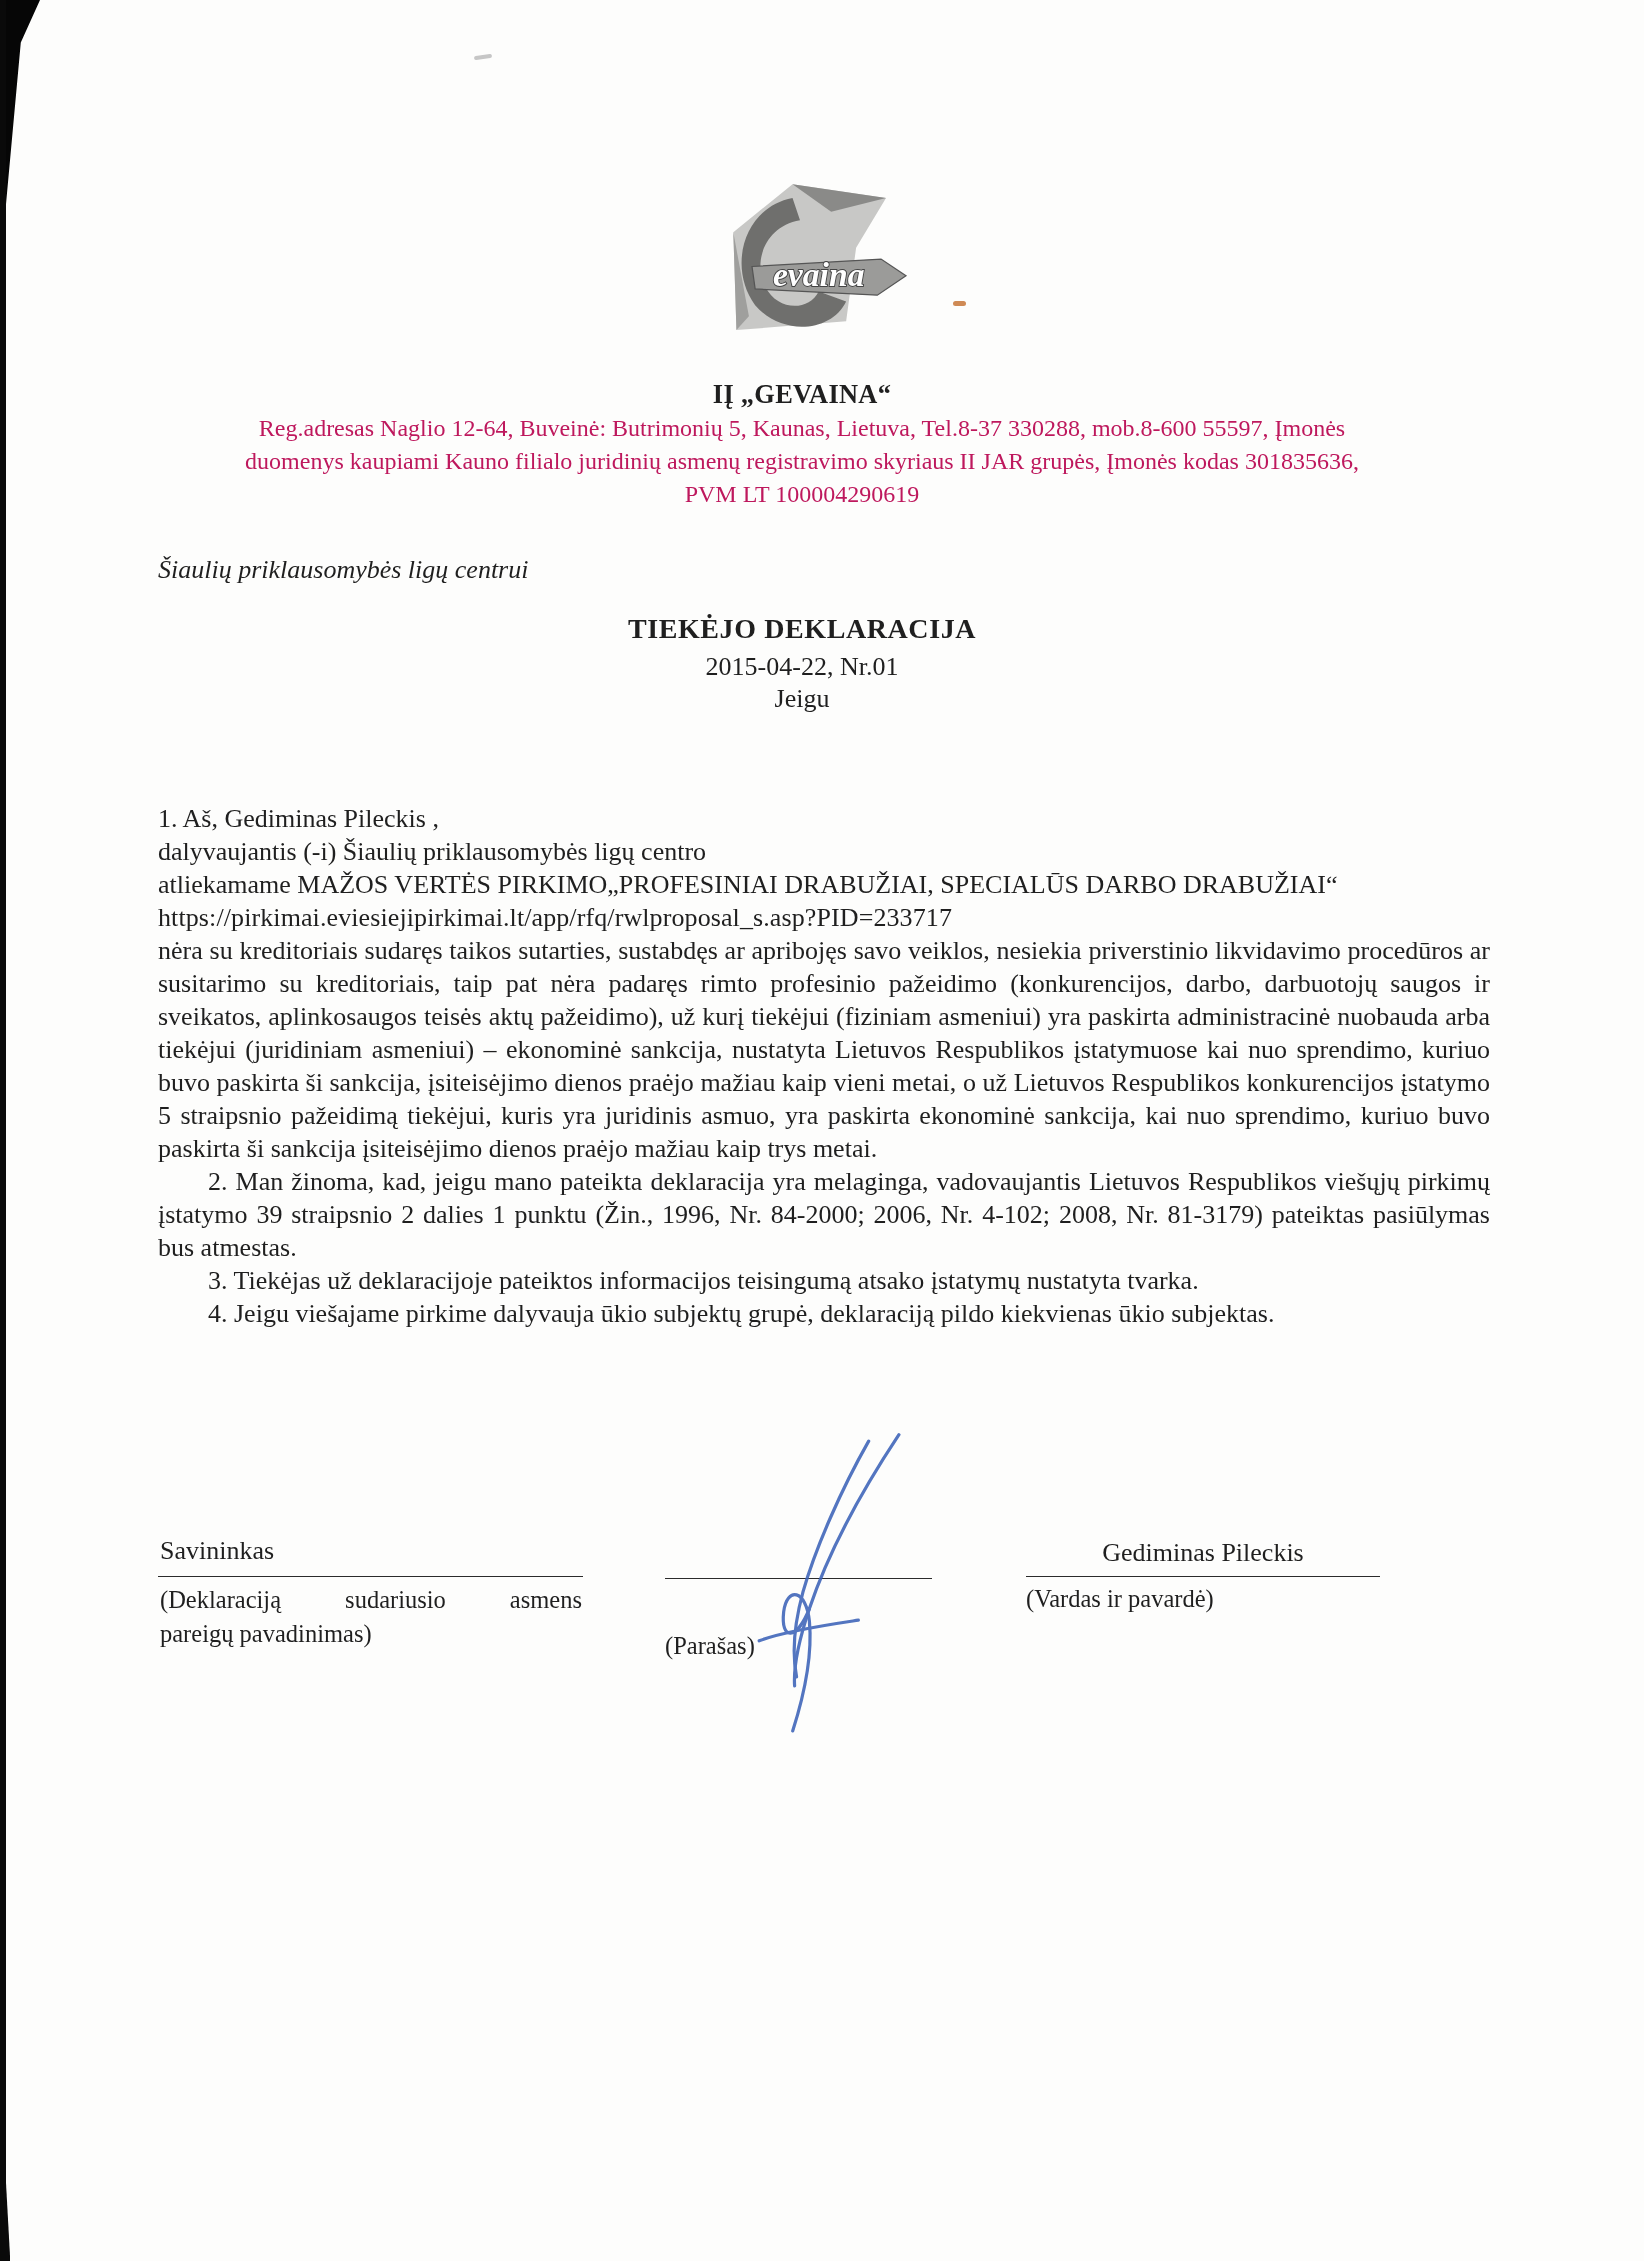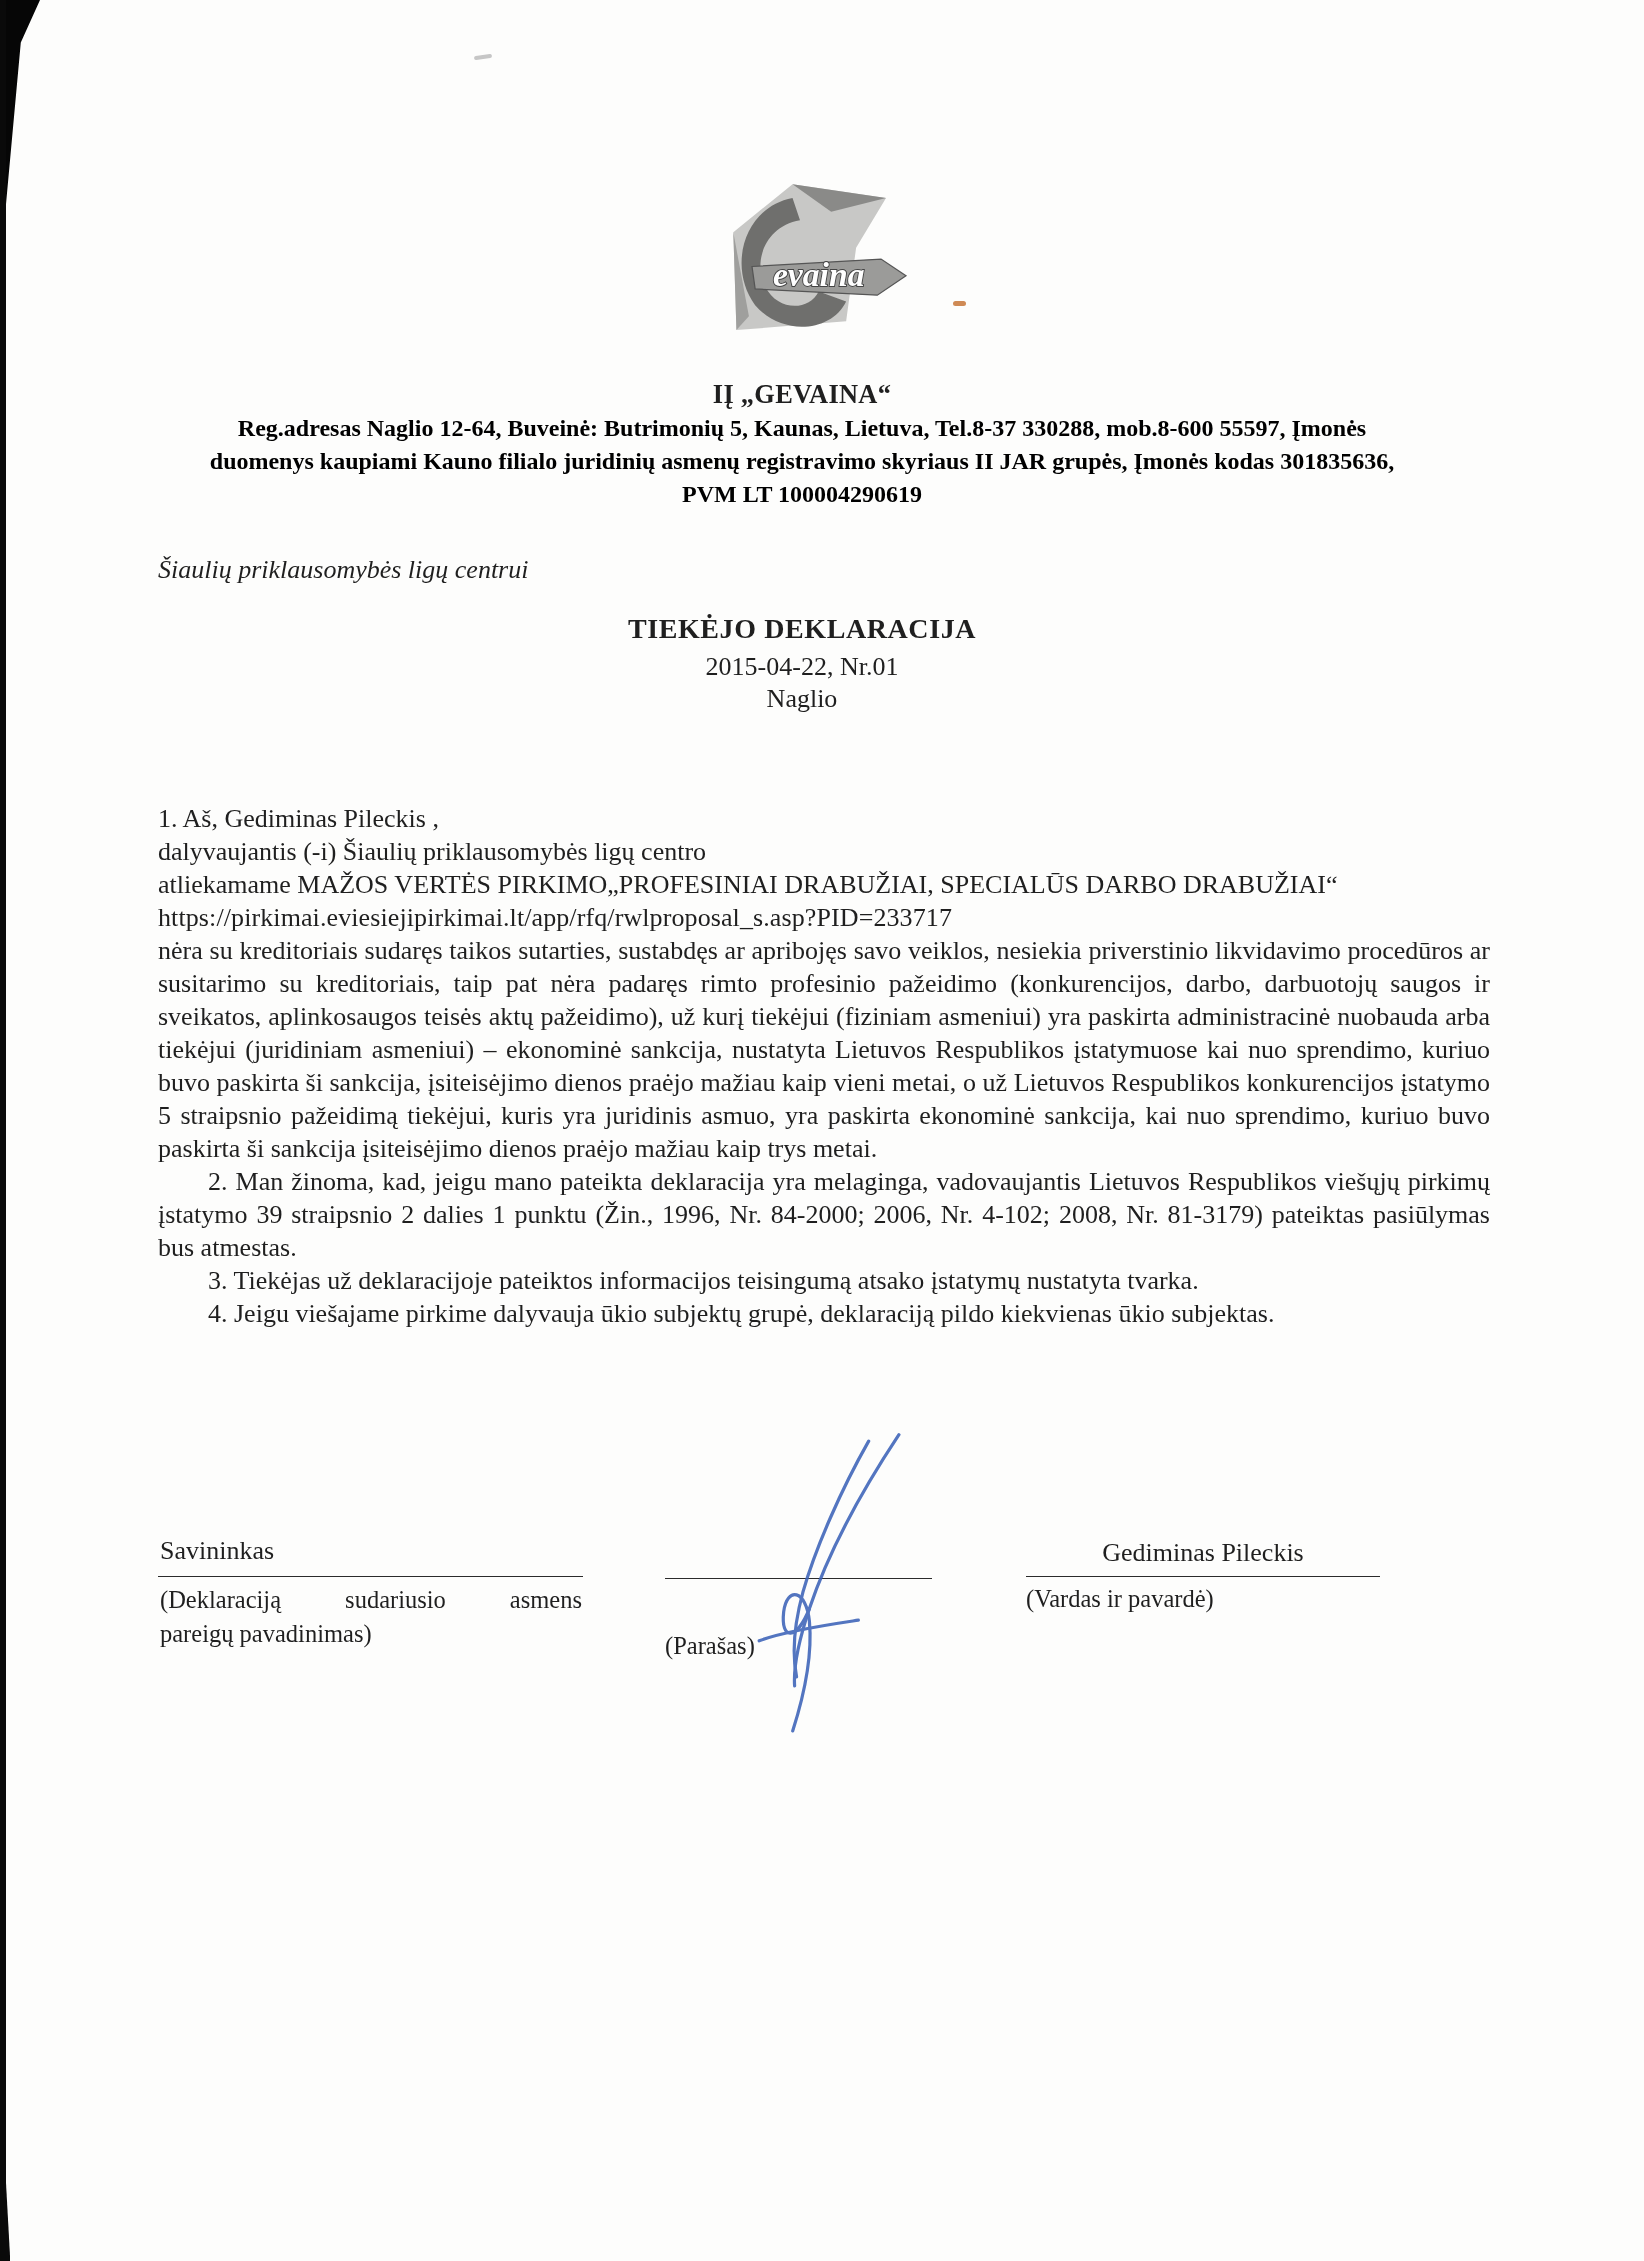--- a/index.html
+++ b/index.html
@@ -9,21 +9,21 @@
     height: 2261px;
     background: #fdfdfc;
     font-family: "Liberation Serif", serif;
     color: #1f1f1f;
     overflow: hidden;
   }
   .abs { position: absolute; }
   .centerband { left: 0; width: 1604px; text-align: center; }
 
   .company-name { font-weight: bold; font-size: 26.4px; letter-spacing: 0.3px; }
-  .address { font-size: 24px; line-height: 33px; color: #000000; font-weight: bold; }
+  .address { font-size: 24px; line-height: 33px; color: #be185d; }
   .addressee { font-style: italic; font-size: 26px; }
   .doc-title { font-weight: bold; font-size: 28px; letter-spacing: 0.6px; }
   .doc-sub { font-size: 26px; }
 
   .body-text {
     left: 158px; top: 755px; width: 1332px;
     font-size: 26px; line-height: 33px; margin-top: 47px;
   }
   .body-text .line { white-space: pre-wrap; }
   .just { text-align: justify; }
@@ -64,21 +64,21 @@
   <div class="abs centerband address" style="top:412px;">
     <div>Reg.adresas Naglio 12-64, Buveinė: Butrimonių 5, Kaunas, Lietuva, Tel.8-37 330288, mob.8-600 55597, Įmonės</div>
     <div>duomenys kaupiami Kauno filialo juridinių asmenų registravimo skyriaus II JAR grupės, Įmonės kodas 301835636,</div>
     <div>PVM LT 100004290619</div>
   </div>
 
   <div class="abs addressee" style="left:158px;top:555px;">Šiaulių priklausomybės ligų centrui</div>
 
   <div class="abs centerband doc-title" style="top:613px;">TIEKĖJO DEKLARACIJA</div>
   <div class="abs centerband doc-sub" style="top:652px;">2015-04-22, Nr.01</div>
-  <div class="abs centerband doc-sub" style="top:684px;">Naglio</div>
+  <div class="abs centerband doc-sub" style="top:684px;">Jeigu</div>
 
   <div class="abs body-text">
     <div class="line">1. Aš, Gediminas Pileckis ,</div>
     <div class="line">dalyvaujantis (-i) Šiaulių priklausomybės ligų centro</div>
     <div class="line just">atliekamame MAŽOS VERTĖS PIRKIMO„PROFESINIAI DRABUŽIAI, SPECIALŪS DARBO DRABUŽIAI“</div>
     <div class="line urlline">https://pirkimai.eviesiejipirkimai.lt/app/rfq/rwlproposal_s.asp?PID=233717</div>
     <div class="line just">nėra su kreditoriais sudaręs taikos sutarties, sustabdęs ar apribojęs savo veiklos, nesiekia priverstinio likvidavimo procedūros ar susitarimo su kreditoriais, taip pat nėra padaręs rimto profesinio pažeidimo (konkurencijos, darbo, darbuotojų saugos ir sveikatos, aplinkosaugos teisės aktų pažeidimo), už kurį tiekėjui (fiziniam asmeniui) yra paskirta administracinė nuobauda arba tiekėjui (juridiniam asmeniui) – ekonominė sankcija, nustatyta Lietuvos Respublikos įstatymuose kai nuo sprendimo, kuriuo buvo paskirta ši sankcija, įsiteisėjimo dienos praėjo mažiau kaip vieni metai, o už Lietuvos Respublikos konkurencijos įstatymo 5 straipsnio pažeidimą tiekėjui, kuris yra juridinis asmuo, yra paskirta ekonominė sankcija, kai nuo sprendimo, kuriuo buvo paskirta ši sankcija įsiteisėjimo dienos praėjo mažiau kaip trys metai.</div>
     <div class="line just indent">2. Man žinoma, kad, jeigu mano pateikta deklaracija yra melaginga, vadovaujantis Lietuvos Respublikos viešųjų pirkimų įstatymo 39 straipsnio 2 dalies 1 punktu (Žin., 1996, Nr. 84-2000; 2006, Nr. 4-102; 2008, Nr. 81-3179) pateiktas pasiūlymas bus atmestas.</div>
     <div class="line indent">3. Tiekėjas už deklaracijoje pateiktos informacijos teisingumą atsako įstatymų nustatyta tvarka.</div>
     <div class="line just indent">4. Jeigu viešajame pirkime dalyvauja ūkio subjektų grupė, deklaraciją pildo kiekvienas ūkio subjektas.</div>

